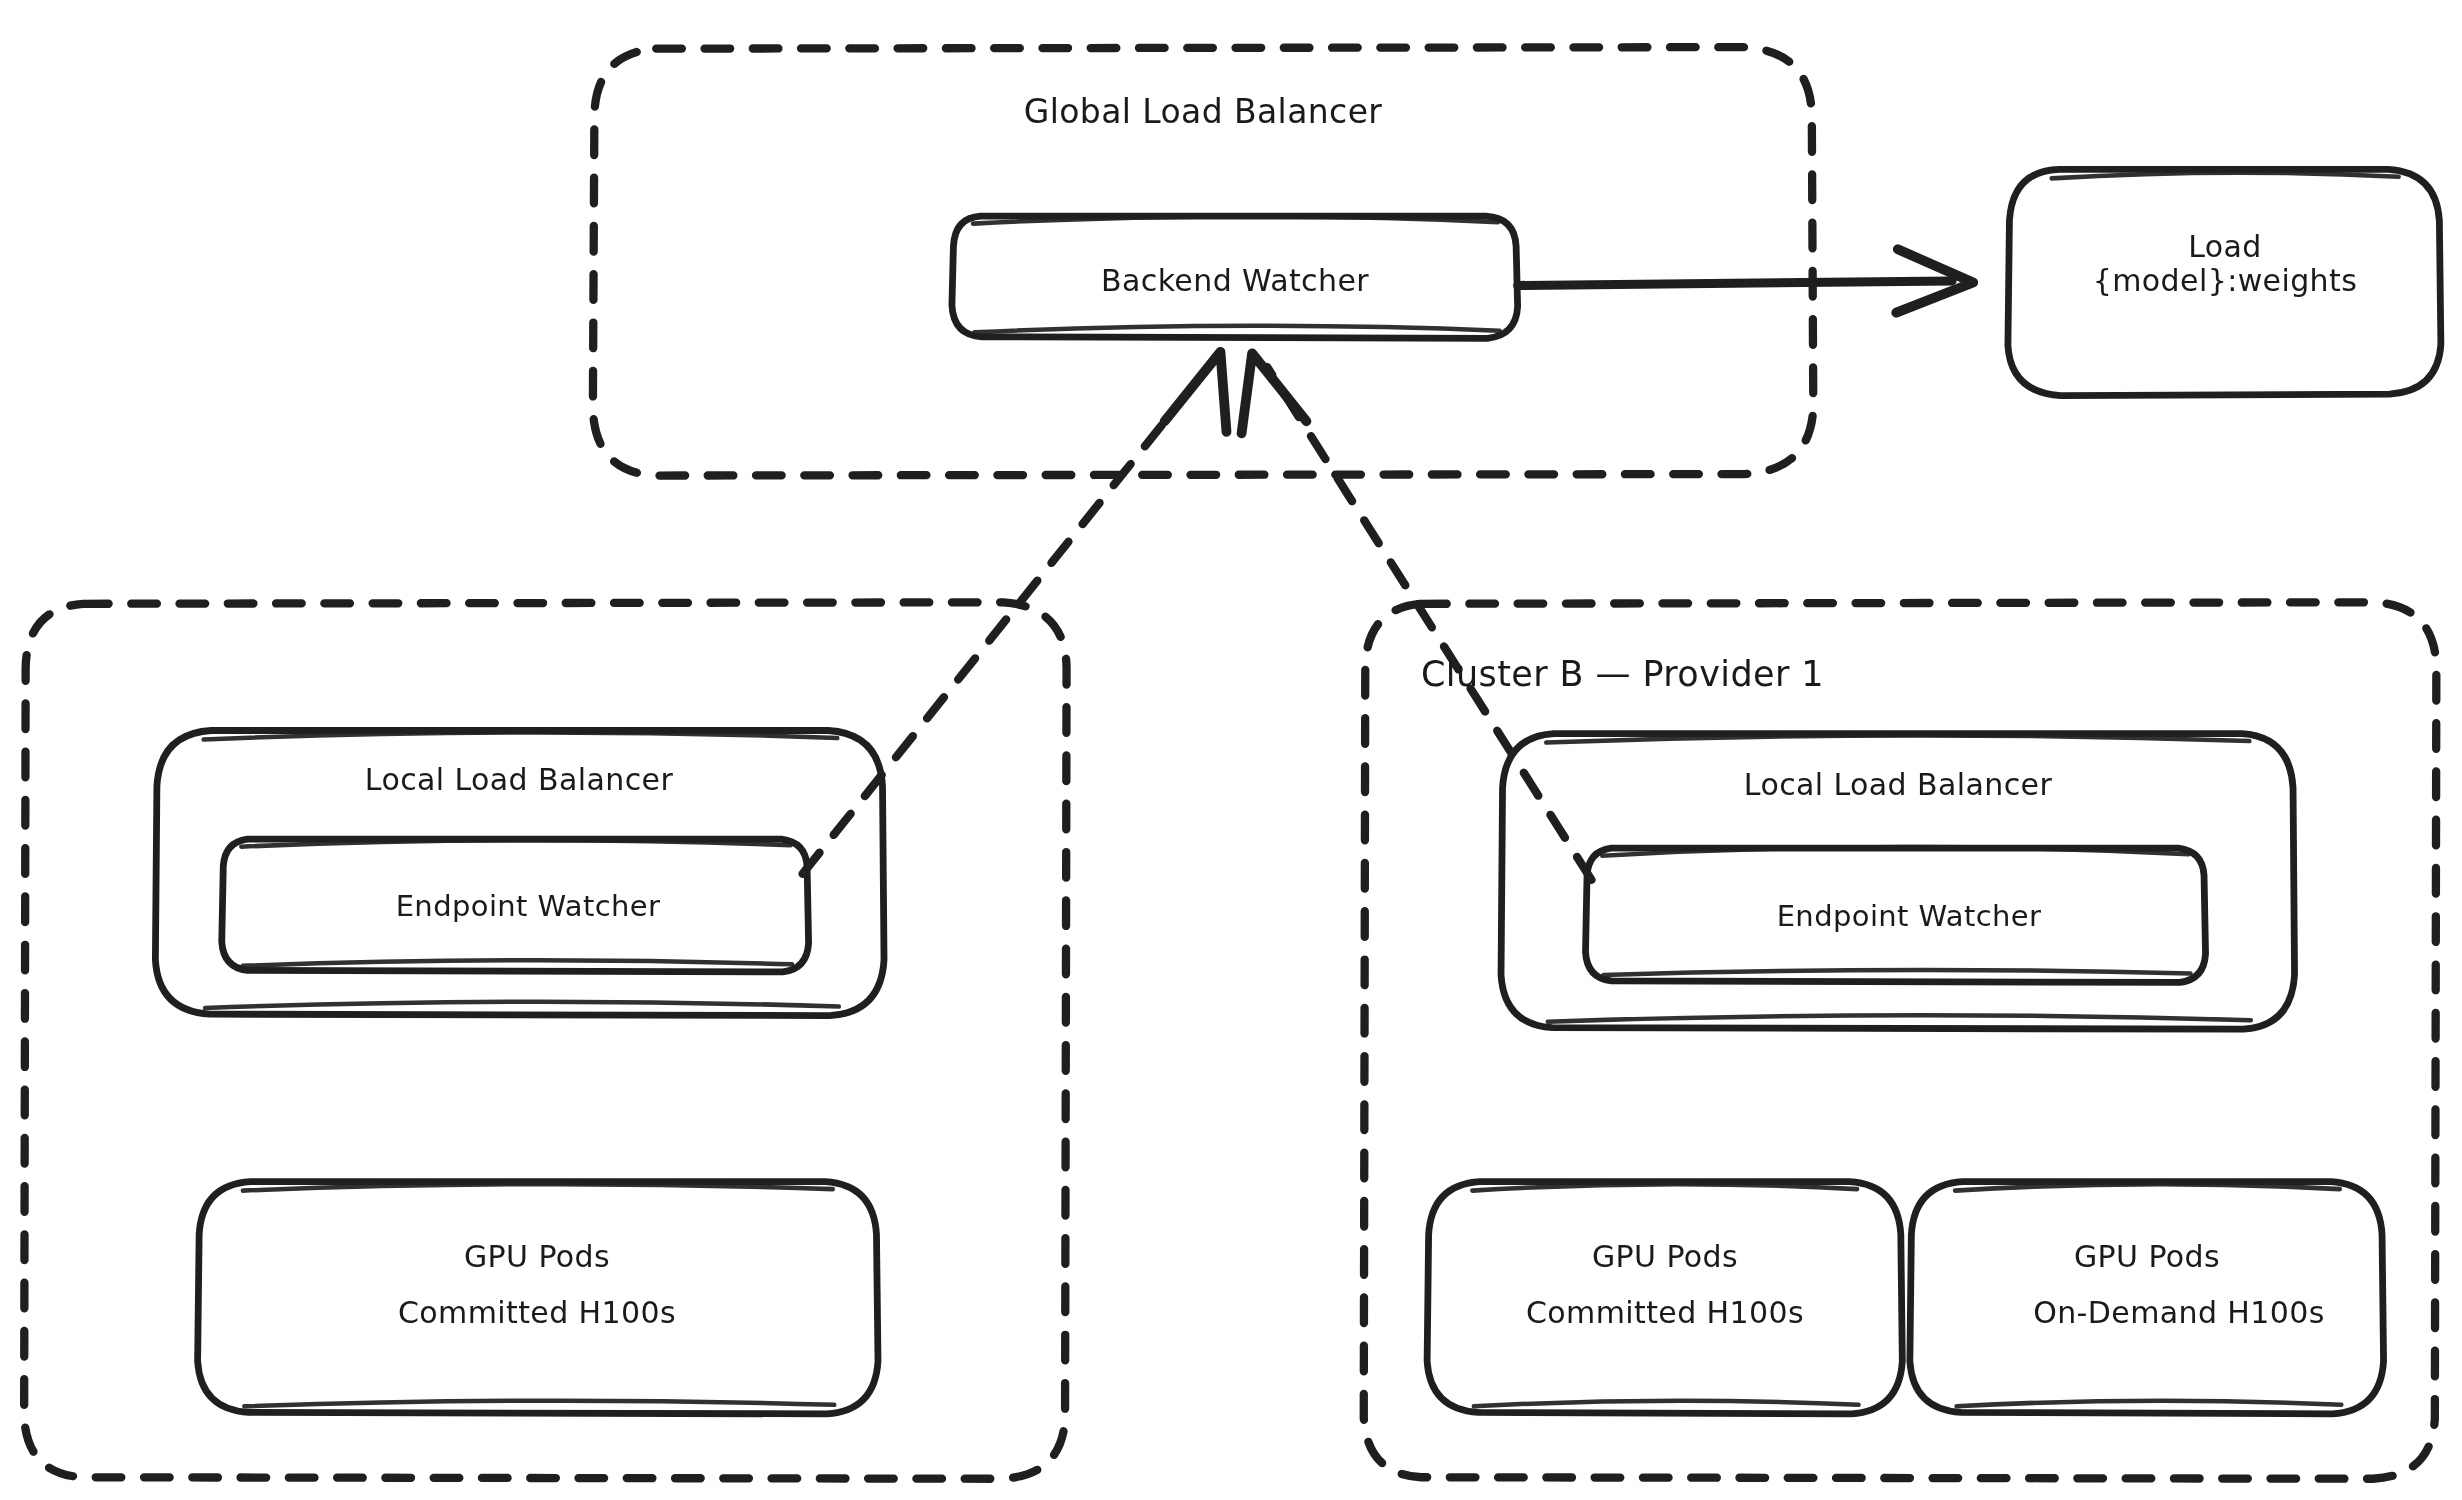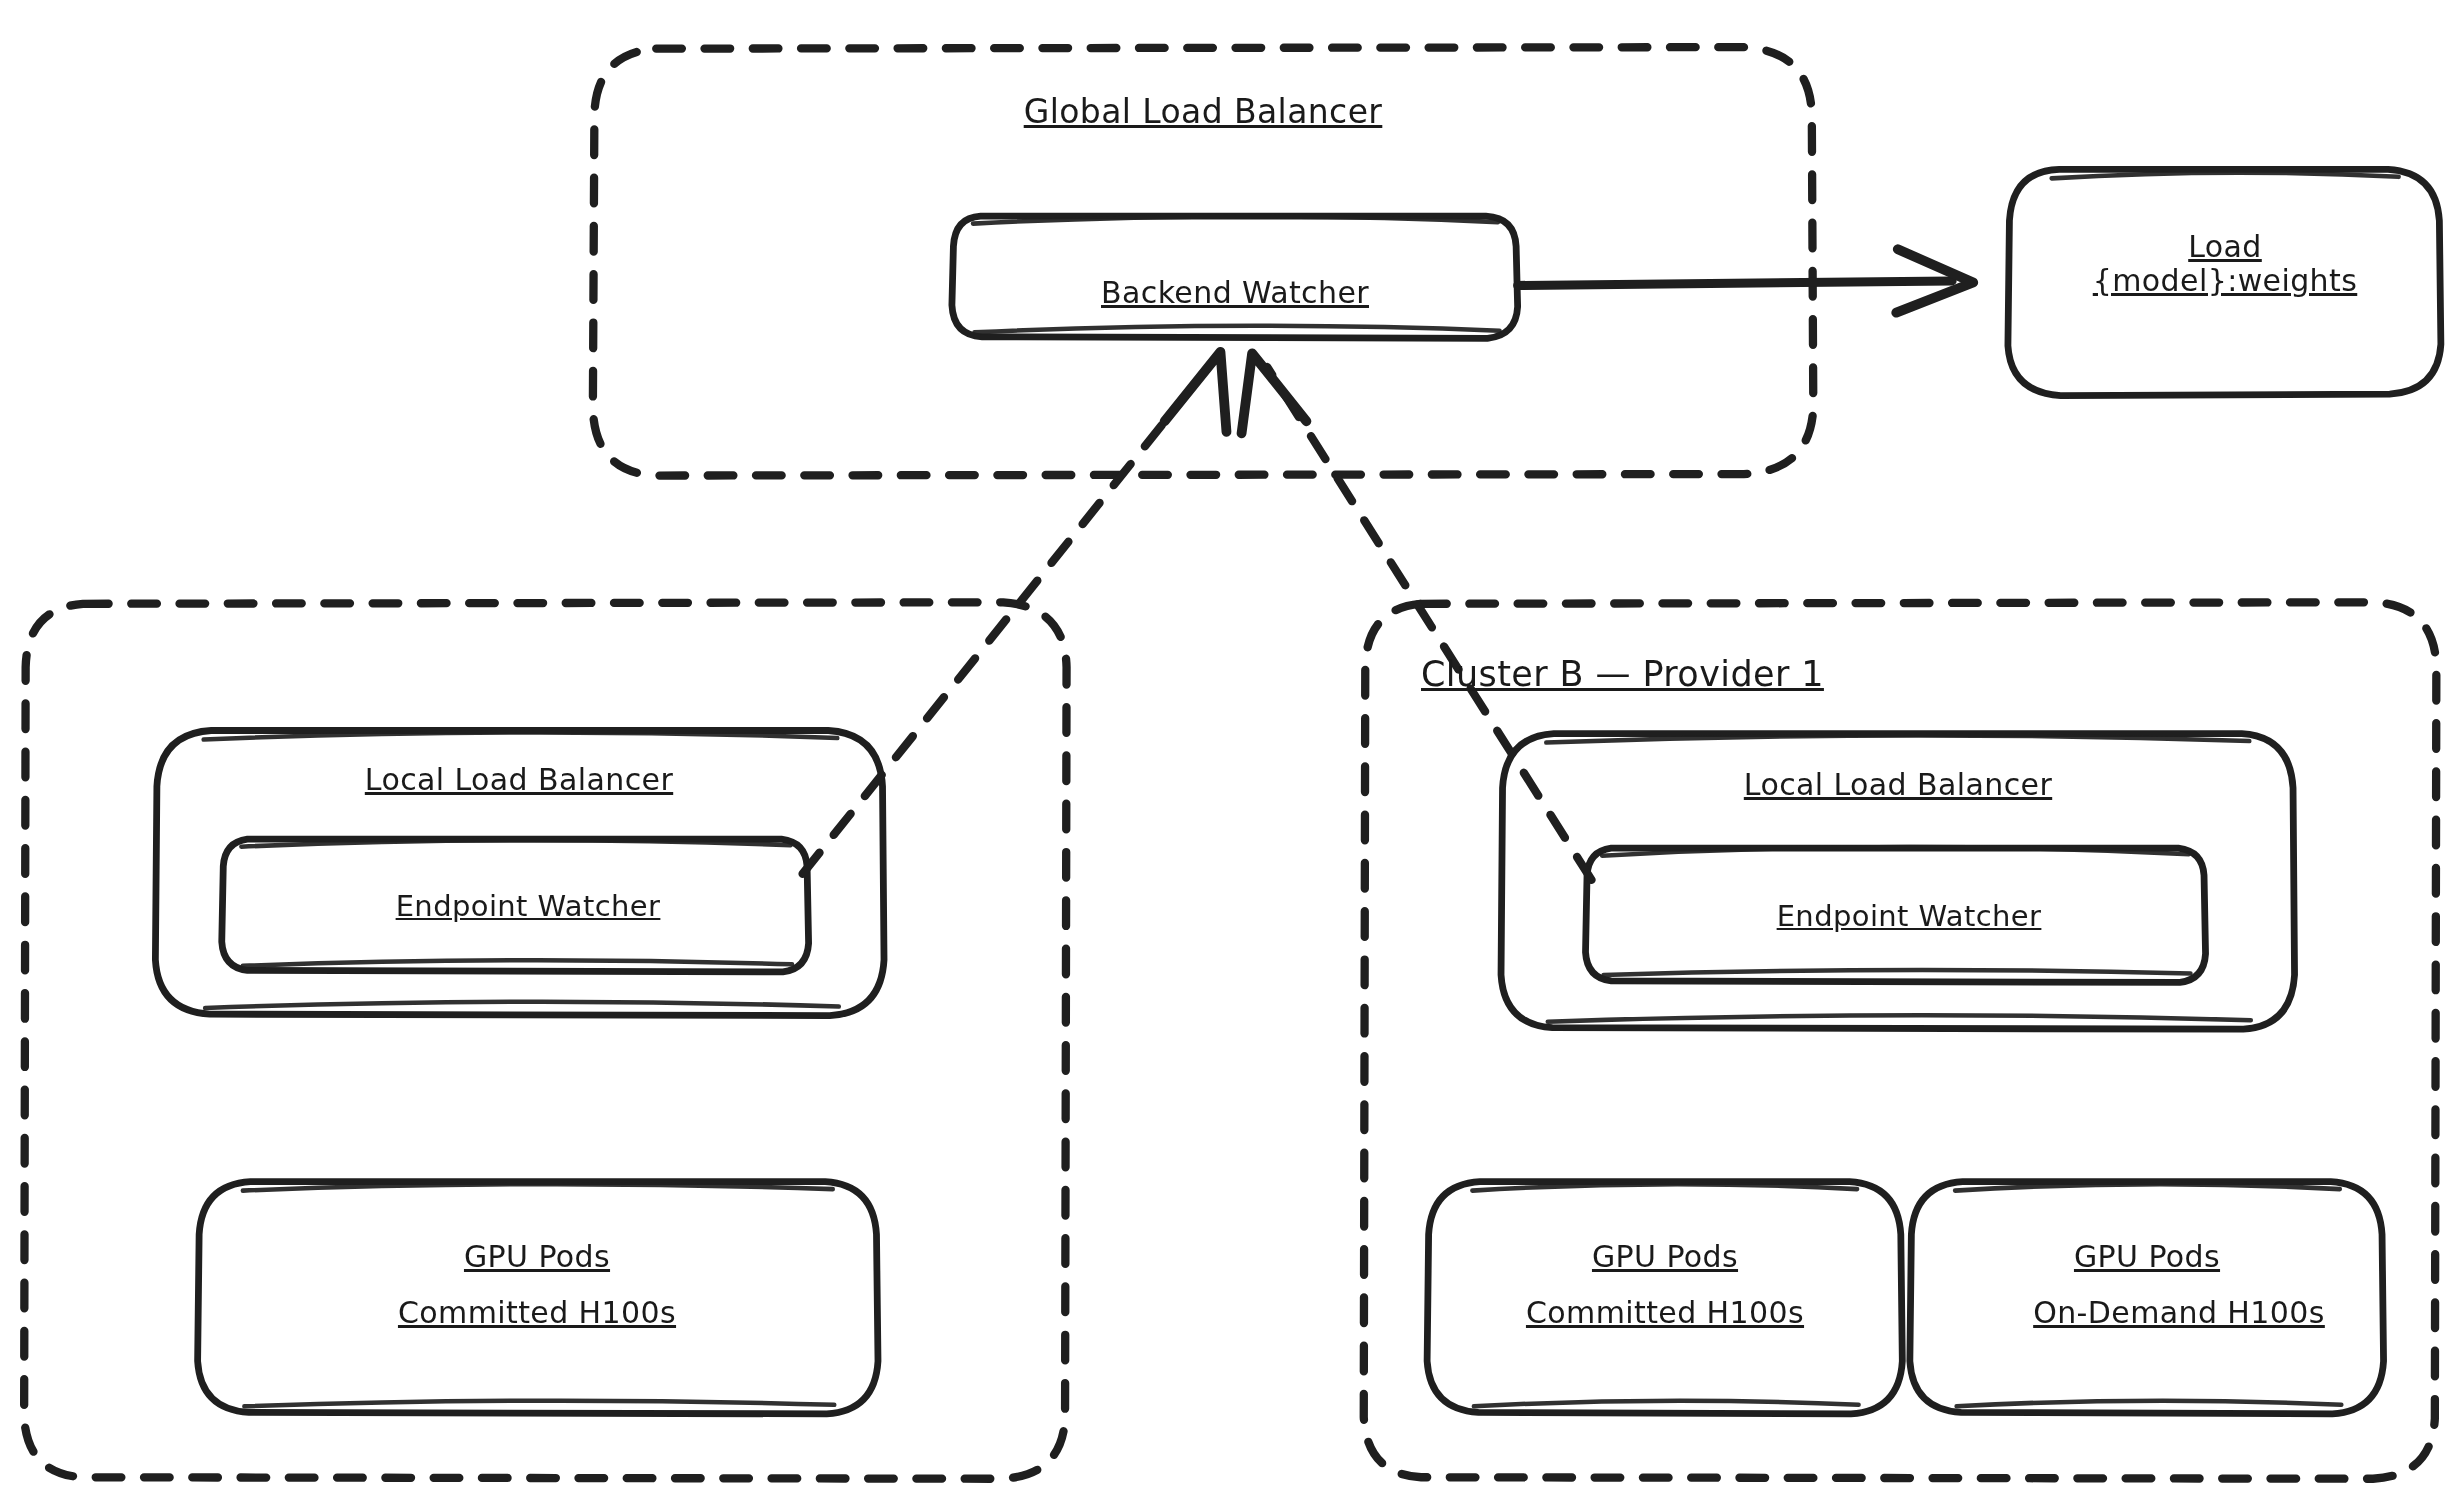--- a/index.html
+++ b/index.html
@@ -69,21 +69,20 @@
     stroke-linejoin: round;
   }
   .lbl {
     position: absolute;
     font-family: "DejaVu Sans", sans-serif;
     color: #1a1a1a;
     text-align: center;
     white-space: pre;
     line-height: 1.38;
     letter-spacing: 0.4px;
-    text-decoration: underline;
     -webkit-font-smoothing: antialiased;
   }
   .lbl.group-title {
     font-size: 33px;
     font-weight: 400;
   }
   .lbl.cluster-title {
     font-size: 35px;
     font-weight: 400;
     text-align: left;
@@ -272,21 +271,21 @@
 
     <g>
       <path class="dashed-edge" d="M 2110 1166 L 1680 486"></path>
       <path class="arrowhead" d="M 1646 574 L 1660 468 L 1732 558"></path>
     </g>
 
   </svg>
 
   <div class="lbl group-title center-x" style="left: 1203px; top: 89px;">Global Load Balancer</div>
 
-  <div class="lbl node-title center-x" style="left: 1235px; top: 272px;">Backend Watcher</div>
+  <div class="lbl node-title center-x" style="left: 1235px; top: 260px;">Backend Watcher</div>
 
   <div class="lbl node-title center-x" style="left: 2225px; top: 226px;">Load</div>
   <div class="lbl node-title center-x" style="left: 2225px; top: 260px;">{model}:weights</div>
 
 
   <div class="lbl node-title center-x" style="left: 519px; top: 759px;">Local Load Balancer</div>
 
   <div class="lbl node-title-sm center-x" style="left: 514px; top: 886px;">Endpoint Watcher</div>
 
   <div class="lbl node-title center-x" style="left: 537px; top: 1236px;">GPU Pods</div>

